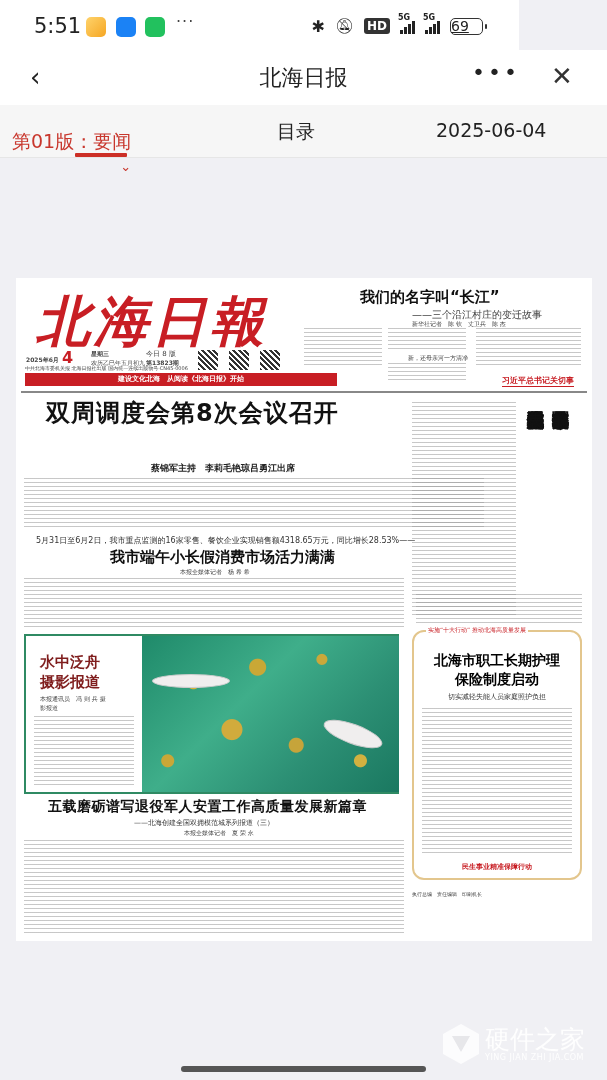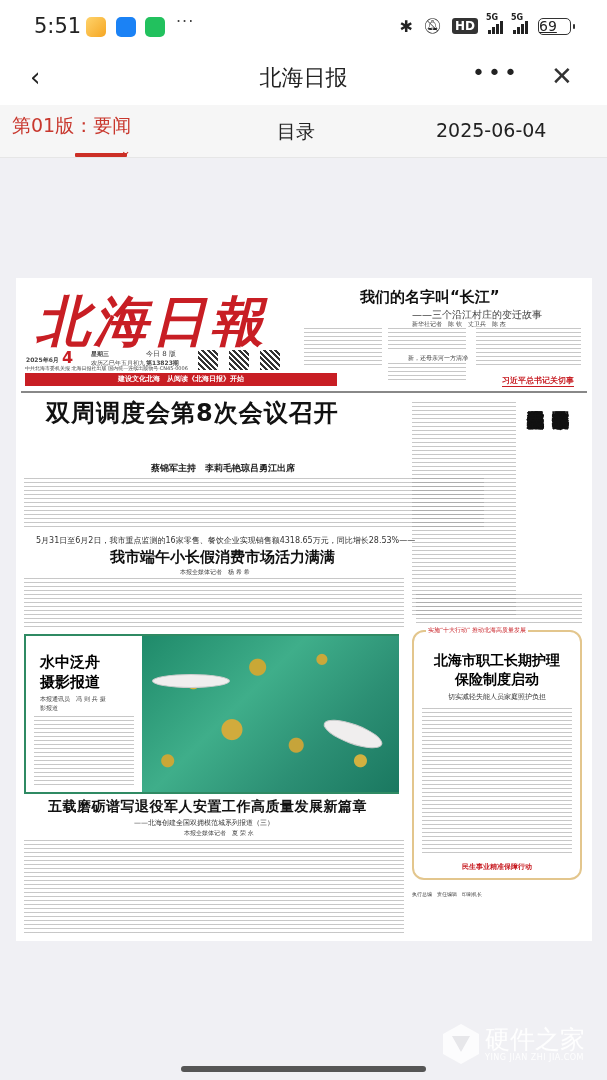--- a/index.html
+++ b/index.html
@@ -1,36 +1,36 @@
 <!DOCTYPE html>
 <html><head>
 <meta charset="utf-8">
 <style>
   * { box-sizing: border-box; margin: 0; padding: 0; }
   html, body { width: 607px; height: 1080px; overflow: hidden; background: #f0f0f4; font-family: "DejaVu Sans", "Liberation Sans", sans-serif; }
-  .status-bar { position: absolute; left: 0; top: 0; width: 607px; height: 50px; background: #fff; }
+  .status-bar { position: absolute; left: 0; top: 0; width: 519px; height: 50px; background: #fff; }
   .status-time { position: absolute; left: 34px; top: 14px; font-size: 21px; color: #222; }
   .app-icon { position: absolute; top: 17px; width: 20px; height: 20px; border-radius: 5px; }
   .status-dots { position: absolute; left: 149px; top: 12px; font-size: 16px; color: #444; letter-spacing: 1px; }
   .status-right { position: absolute; right: 36px; top: 15px; height: 22px; display: flex; align-items: center; gap: 10px; color: #222; font-size: 13px; }
   .hd-badge { background: #333; color: #fff; font-size: 12px; font-weight: bold; padding: 1px 3px; border-radius: 3px; }
   .sig { display: flex; align-items: flex-end; gap: 1px; height: 16px; position: relative; }
   .sig i { display: block; width: 3px; background: #222; }
   .sig .g { position: absolute; left: -2px; top: -5px; font-size: 8px; font-style: normal; font-weight: bold; }
   .battery { width: 33px; height: 17px; border: 1.5px solid #333; border-radius: 5px; font-size: 14px; text-align: left; line-height: 14px; position: relative; text-decoration: underline; }
   .battery:after { content: ""; position: absolute; right: -5px; top: 5px; width: 2px; height: 5px; background: #333; border-radius: 1px; }
 
   .nav-bar { position: absolute; left: 0; top: 50px; width: 607px; height: 55px; background: #fff; }
   .nav-back { position: absolute; left: 30px; top: 12px; width: 30px; height: 30px; font-size: 26px; color: #222; }
   .nav-title { position: absolute; left: 0; right: 0; top: 13px; text-align: center; font-size: 22px; color: #222; }
   .nav-more { position: absolute; left: 472px; top: 10px; font-size: 22px; color: #222; letter-spacing: 3px; }
   .nav-close { position: absolute; left: 551px; top: 11px; font-size: 26px; color: #333; }
 
   .tab-bar { position: absolute; left: 0; top: 105px; width: 607px; height: 53px; background: #f6f6f6; border-bottom: 1px solid #e6e6e6; }
-  .tab-edition { position: absolute; left: 12px; top: 8px; font-size: 19px; color: #c8372d; display: flex; align-items: flex-end; gap: 4px; flex-direction: column; }
+  .tab-edition { position: absolute; left: 12px; top: 24px; font-size: 19px; color: #c8372d; display: flex; align-items: flex-end; gap: 4px; flex-direction: column; }
   .tab-chevron { font-size: 13px; margin-left: 4px; color: #c8372d; }
   .tab-underline { position: absolute; left: 75px; top: 48px; width: 52px; height: 4px; background: #cc2f26; border-radius: 1px; }
   .tab-toc { position: absolute; left: 277px; top: 14px; font-size: 19px; color: #222; }
   .tab-date { position: absolute; left: 436px; top: 14px; font-size: 19px; color: #222; }
 
   .paper { position: absolute; left: 16px; top: 278px; width: 576px; height: 663px; background: #fff; overflow: hidden; }
   .masthead-title { position: absolute; left: 20px; top: 8px; font-family: "DejaVu Serif", serif; font-size: 54px; font-weight: bold; color: #c81e24; letter-spacing: 4px; font-style: italic; }
   .mh-small { position: absolute; font-size: 6px; color: #444; }
   .mh-day { position: absolute; left: 46px; top: 70px; font-size: 16px; font-weight: bold; color: #c81e24; }
   .qr { position: absolute; top: 72px; width: 20px; height: 20px; background: repeating-linear-gradient(45deg,#333 0 2px,#fff 2px 4px); }
@@ -43,21 +43,21 @@
 
   .textblock { position: absolute; background: repeating-linear-gradient(to bottom, #9a9a9a 0 1px, transparent 1px 4px); opacity: .55; }
   .hl-main { position: absolute; left: 30px; top: 120px; font-size: 24px; font-weight: bold; color: #111; line-height: 30px; letter-spacing: 1px; }
   .hl-main-sub { position: absolute; left: 135px; top: 184px; font-size: 9px; font-weight: bold; color: #222; font-family: "DejaVu Serif", serif; }
   .vert-hl { position: absolute; font-size: 17px; font-weight: bold; color: #111; writing-mode: vertical-rl; line-height: 20px; }
   .stat-line { position: absolute; left: 20px; top: 257px; font-size: 8px; color: #333; }
   .hl-2 { position: absolute; left: 94px; top: 270px; font-size: 15px; font-weight: bold; color: #111; }
   .hl-2-by { position: absolute; left: 164px; top: 290px; font-size: 6px; color: #444; }
 
   .photo-box { position: absolute; left: 8px; top: 356px; width: 375px; height: 160px; border: 2px solid #2f8a63; background: #fff; }
-  .photo-caption-title { position: absolute; left: 14px; top: 16px; font-size: 15px; font-weight: bold; color: #000000; line-height: 20px; }
+  .photo-caption-title { position: absolute; left: 14px; top: 16px; font-size: 15px; font-weight: bold; color: #7f1d1d; line-height: 20px; }
   .photo-caption-by { position: absolute; left: 14px; top: 58px; font-size: 6px; color: #444; line-height: 9px; }
   .photo { position: absolute; left: 116px; top: 0; width: 257px; height: 156px; background:
       radial-gradient(circle at 20% 30%, #d9b23a 0 6px, transparent 7px),
       radial-gradient(circle at 45% 20%, #c9a836 0 8px, transparent 9px),
       radial-gradient(circle at 70% 15%, #caa83a 0 5px, transparent 6px),
       radial-gradient(circle at 35% 60%, #d1ab3c 0 10px, transparent 11px),
       radial-gradient(circle at 60% 70%, #c6a43a 0 7px, transparent 8px),
       radial-gradient(circle at 85% 80%, #d2b140 0 6px, transparent 7px),
       radial-gradient(circle at 10% 80%, #c9a737 0 6px, transparent 7px),
       linear-gradient(135deg, #1f8a6a, #3fae8a 40%, #2c8f74 70%, #1a7860); }

